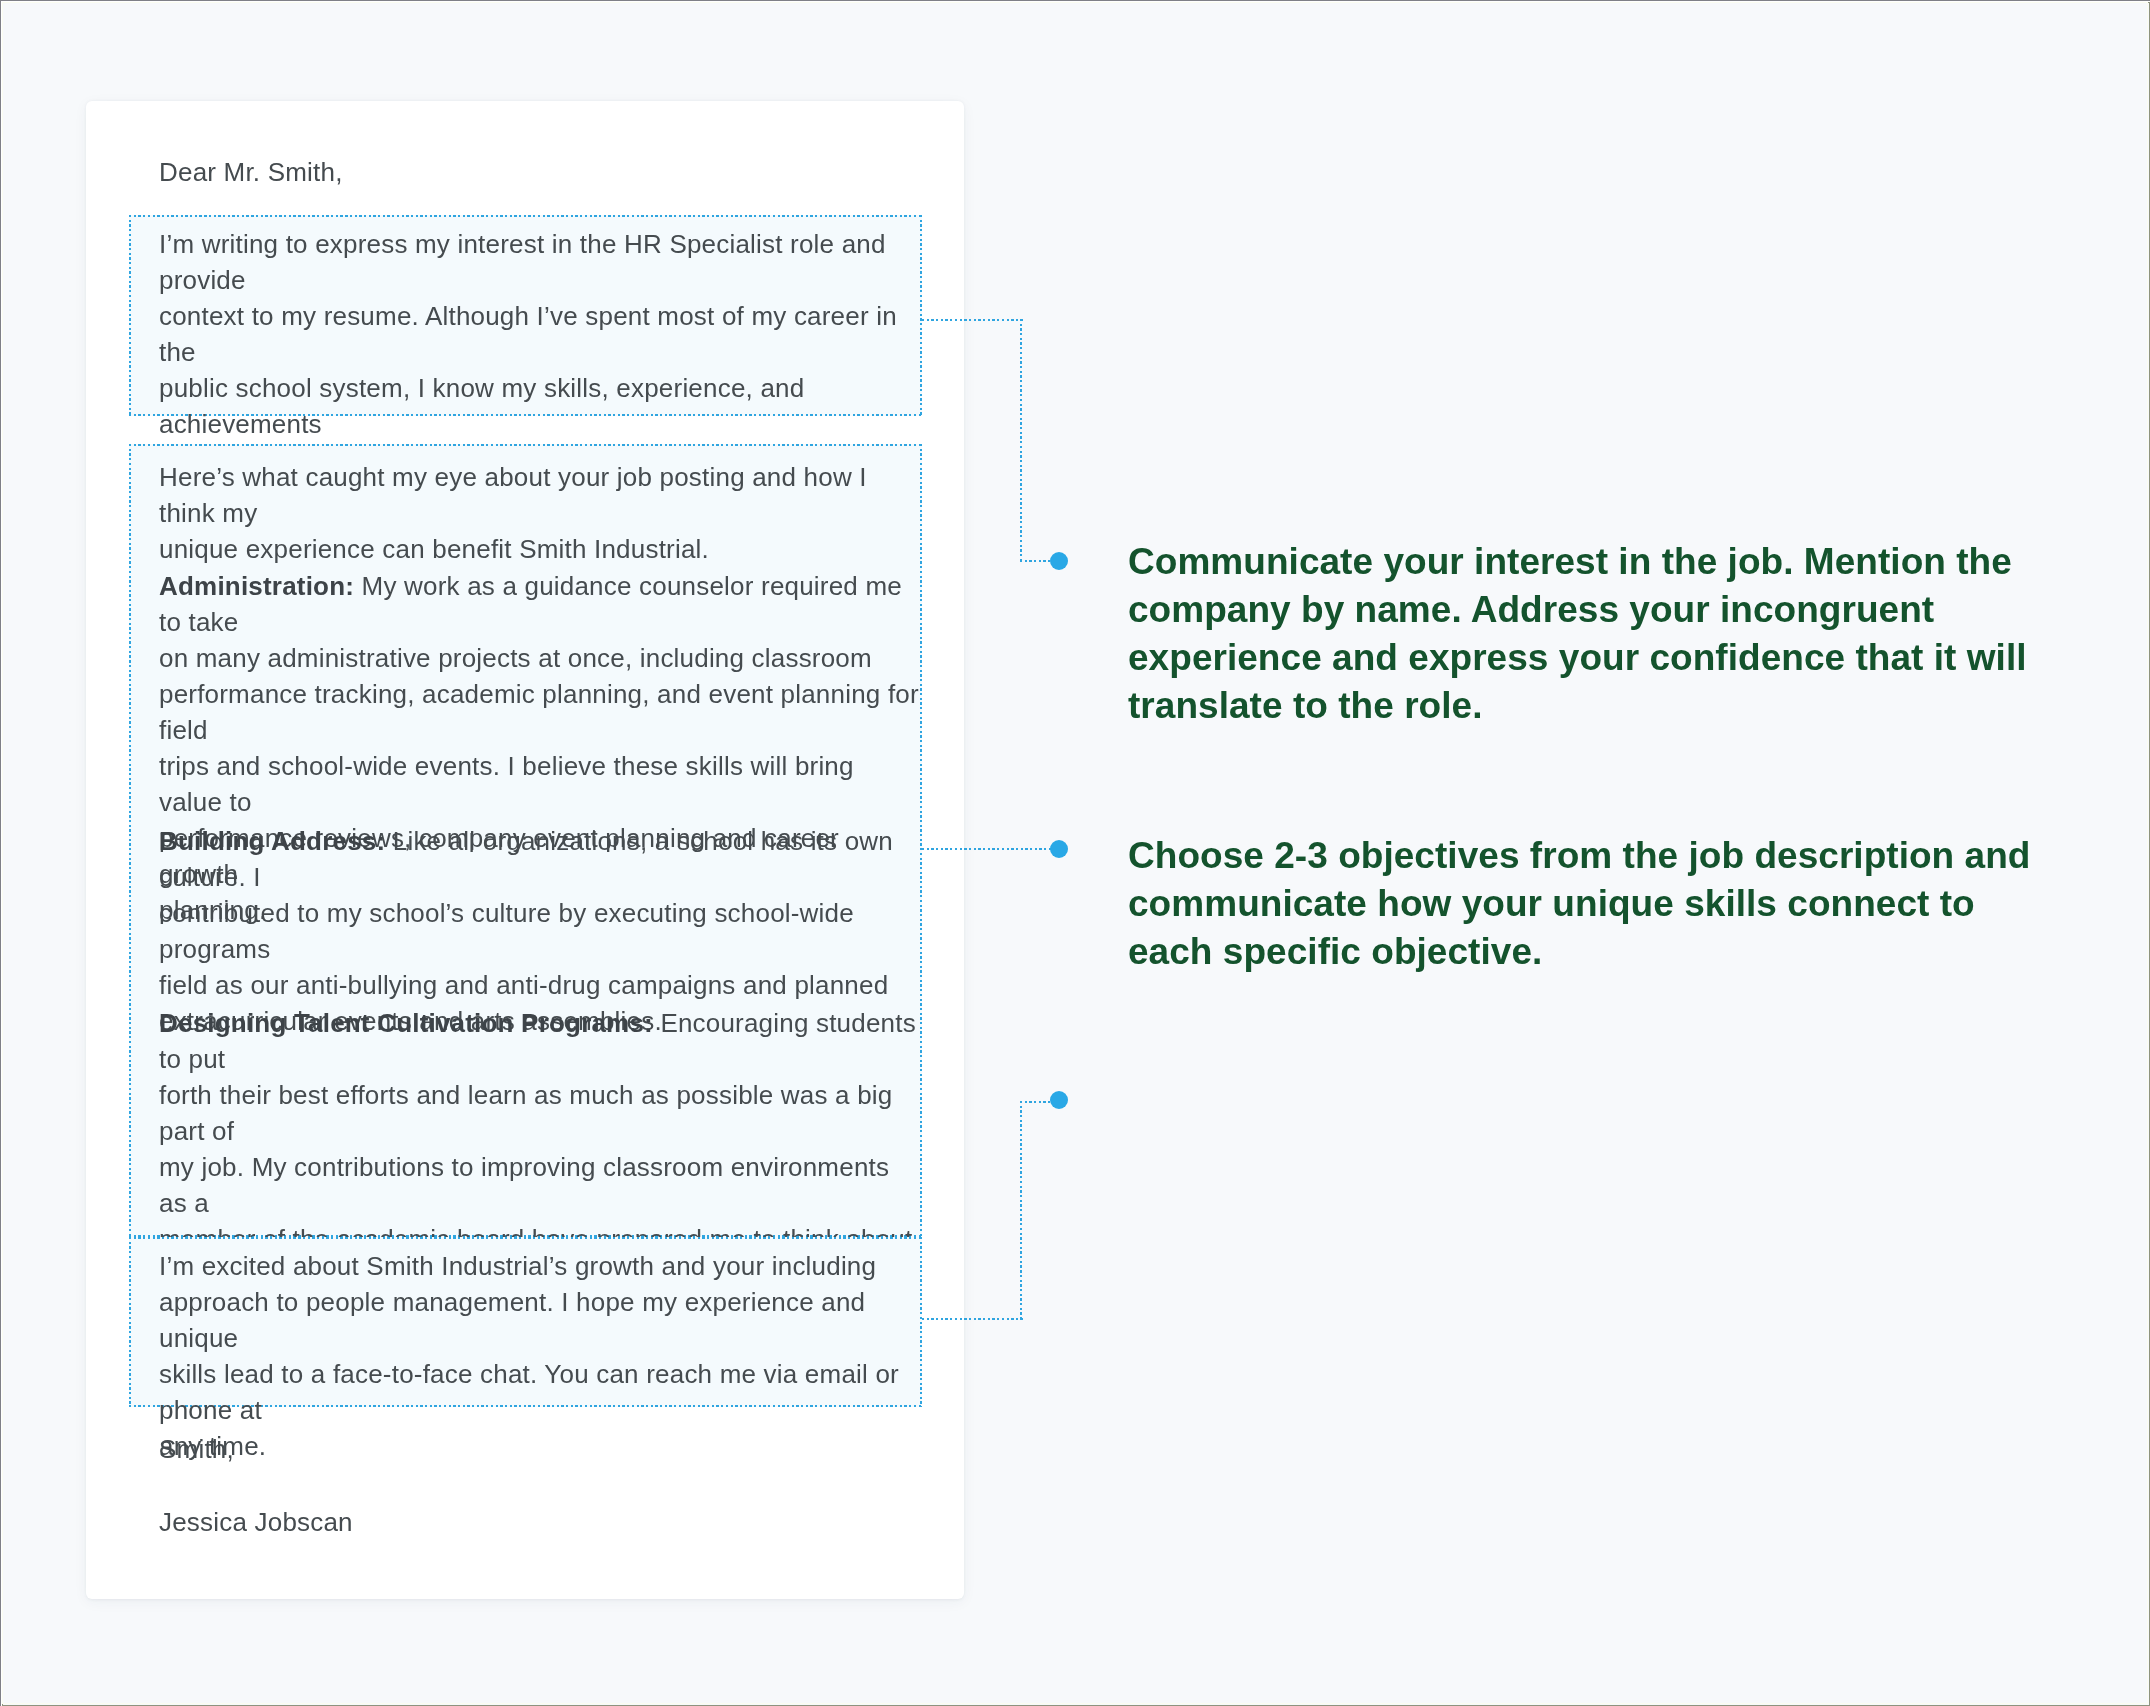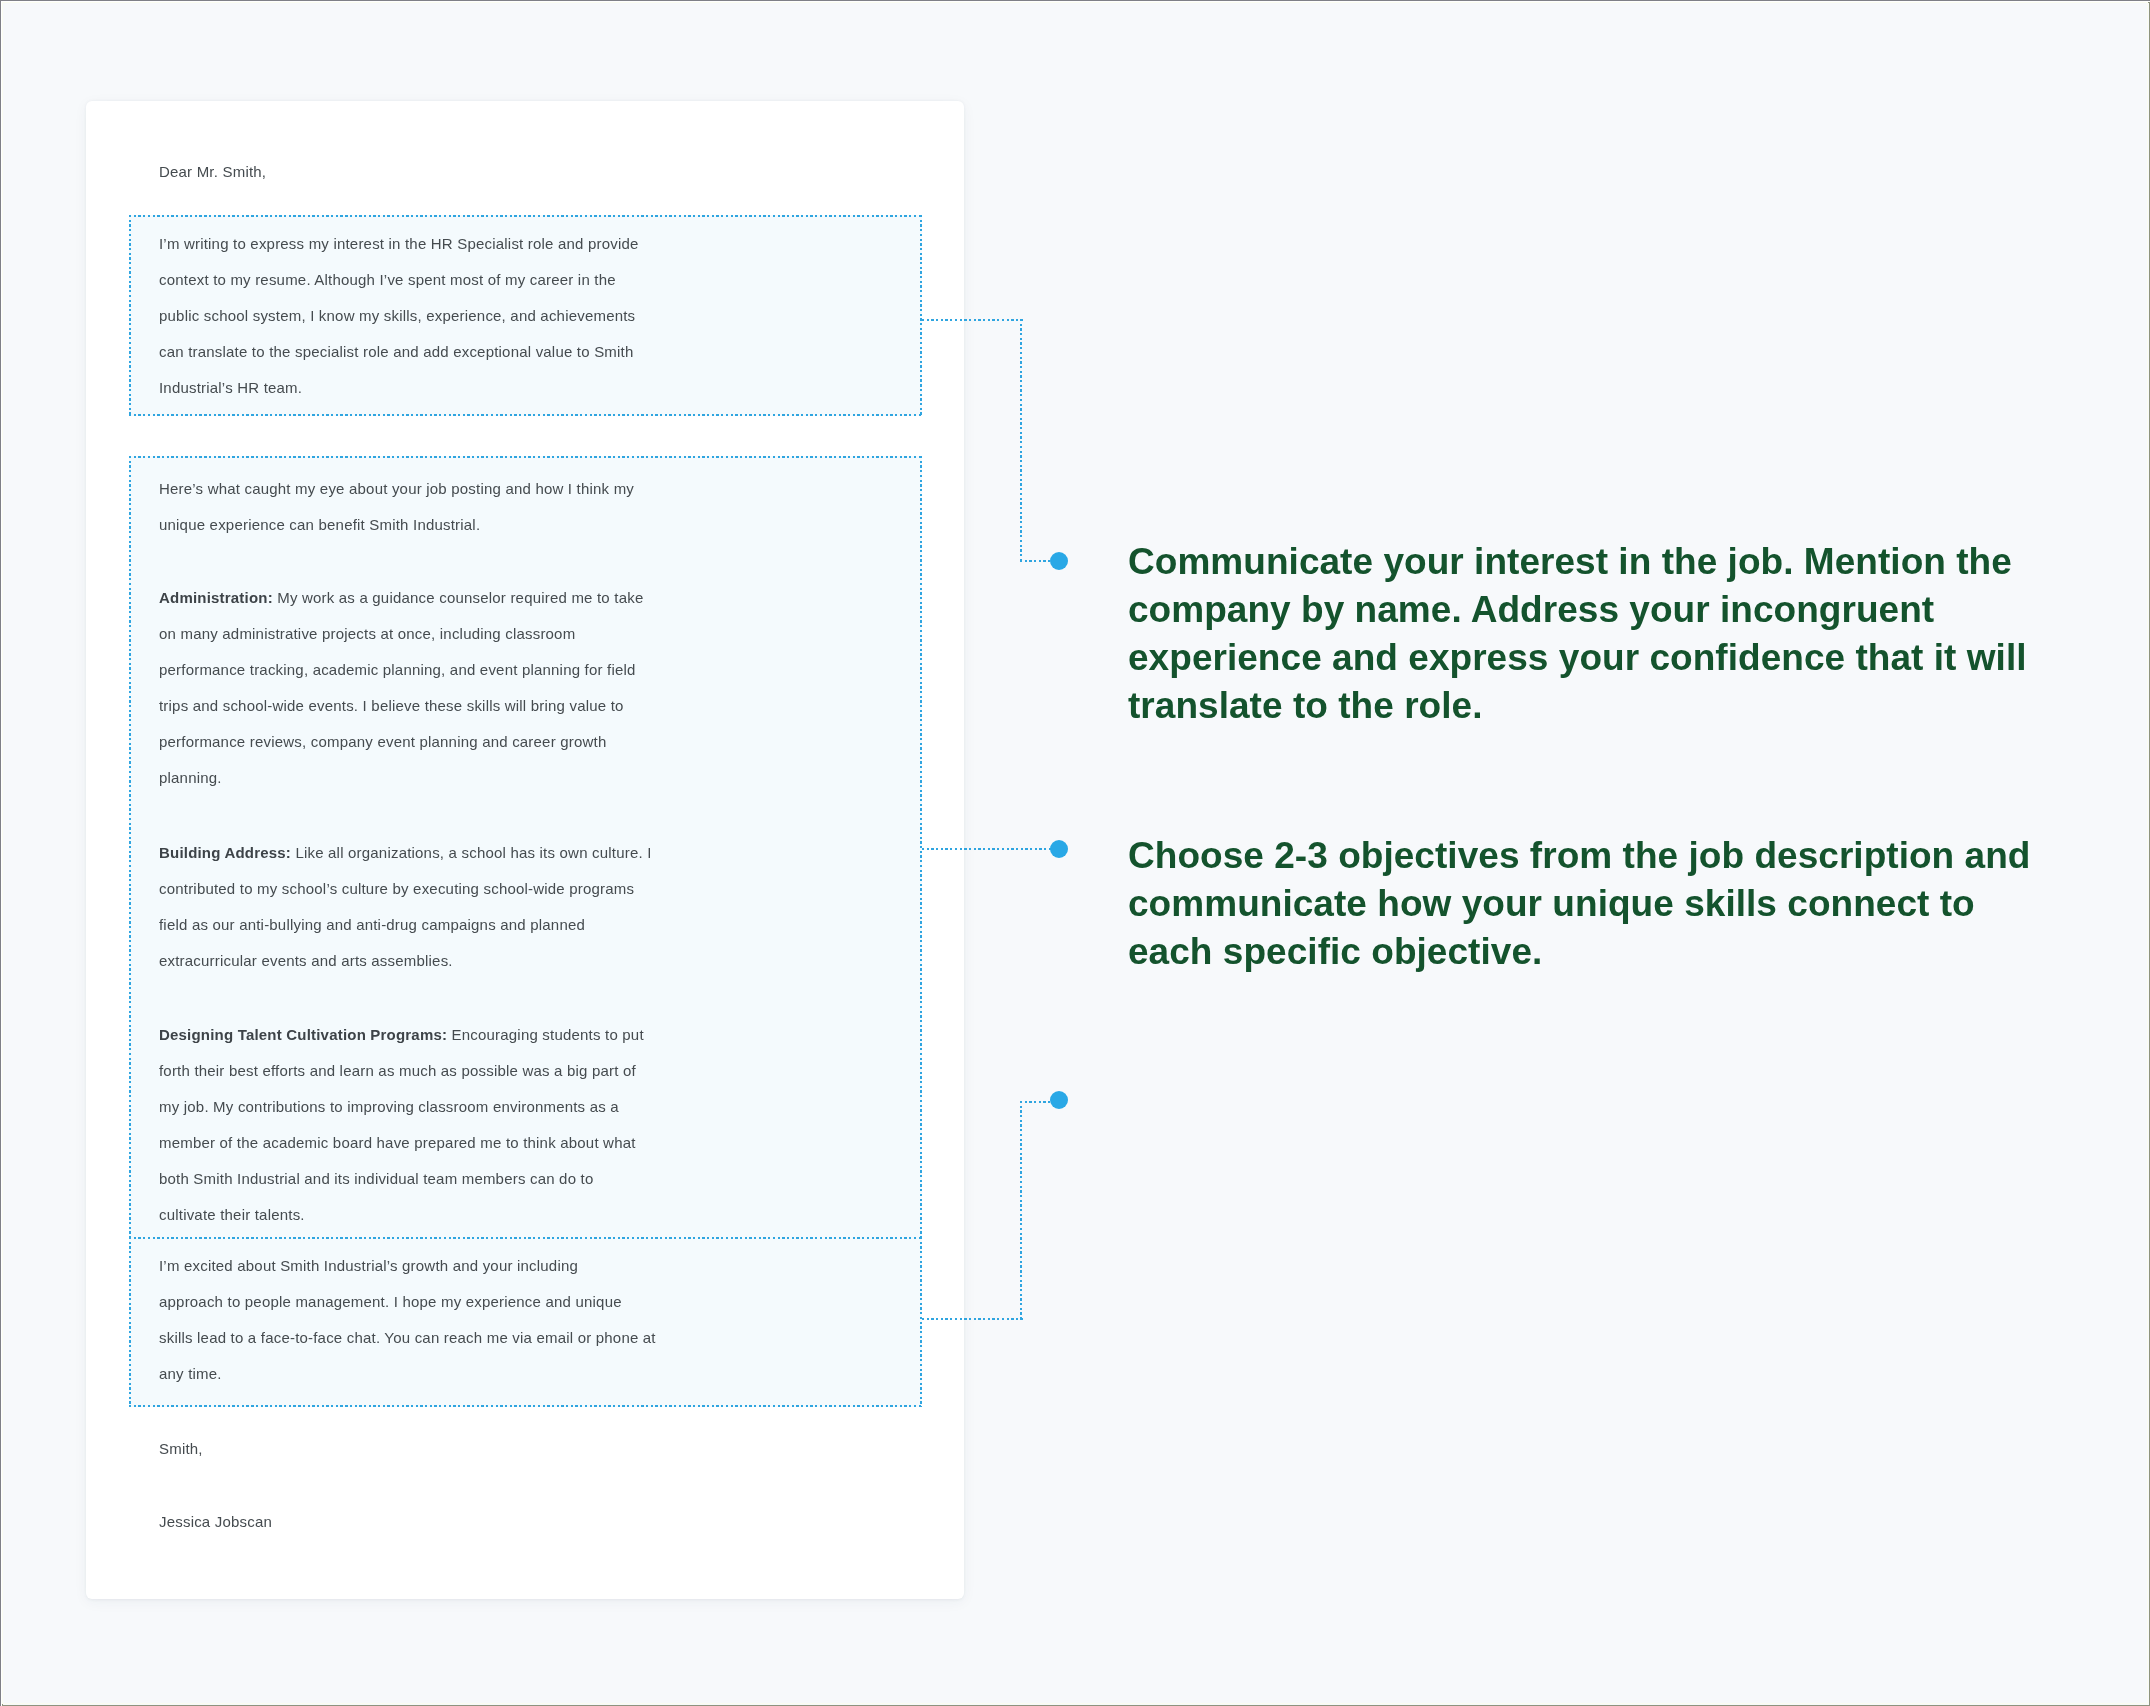--- a/index.html
+++ b/index.html
@@ -22,21 +22,21 @@
 
   
   .letter-card{
     position:absolute;left:86px;top:101px;width:878px;height:1498px;
     background:#ffffff;border-radius:6px;
     box-shadow:0 0.7px 3px rgba(40,58,86,0.06), 0 3px 13.4px rgba(40,58,86,0.05);
   }
 
   .body-text{
     position:absolute;
-    font-size:15px;line-height:36px;letter-spacing:0.2px;color:#454b4f;
+    font-size:26px;line-height:36px;letter-spacing:0.2px;color:#454b4f;
     white-space:pre-wrap;
   }
   .greet   {left:159px;top:154px;}
   .sign-best{left:159px;top:1431px;}
   .sign-name{left:159px;top:1504px;}
 
   
   .hl{
     position:absolute;box-sizing:border-box;
     background-color:#f4fafd;
@@ -46,21 +46,21 @@
       repeating-linear-gradient(to bottom, #2fa5e0 0 2.3px, rgba(0,0,0,0) 2.3px 4.7px),
       repeating-linear-gradient(to bottom, #2fa5e0 0 2.3px, rgba(0,0,0,0) 2.3px 4.7px);
     background-size:100% 2.2px, 100% 2.2px, 2.2px 100%, 2.2px 100%;
     background-position:0 0, 0 100%, 0 0, 100% 0;
     background-repeat:no-repeat;
   }
   .hl .para{left:30px;}
   .hl b{font-weight:bold;color:#3d4348;}
 
   #hl1{left:129px;top:215px;width:793px;height:201px;}
-  #hl2{left:129px;top:456px;width:793px;height:793px;}
+  #hl2{left:129px;top:444px;width:793px;height:793px;}
   #hl3{left:129px;top:1237px;width:793px;height:170px;}
 
   
   .conn-h{position:absolute;height:2.2px;
     background-image:repeating-linear-gradient(to right, #2fa5e0 0 2.3px, rgba(0,0,0,0) 2.3px 4.7px);}
   .conn-v{position:absolute;width:2.2px;
     background-image:repeating-linear-gradient(to bottom, #2fa5e0 0 2.3px, rgba(0,0,0,0) 2.3px 4.7px);}
   .dot{position:absolute;width:18px;height:18px;border-radius:50%;background:#29a8e6;}
 
   

